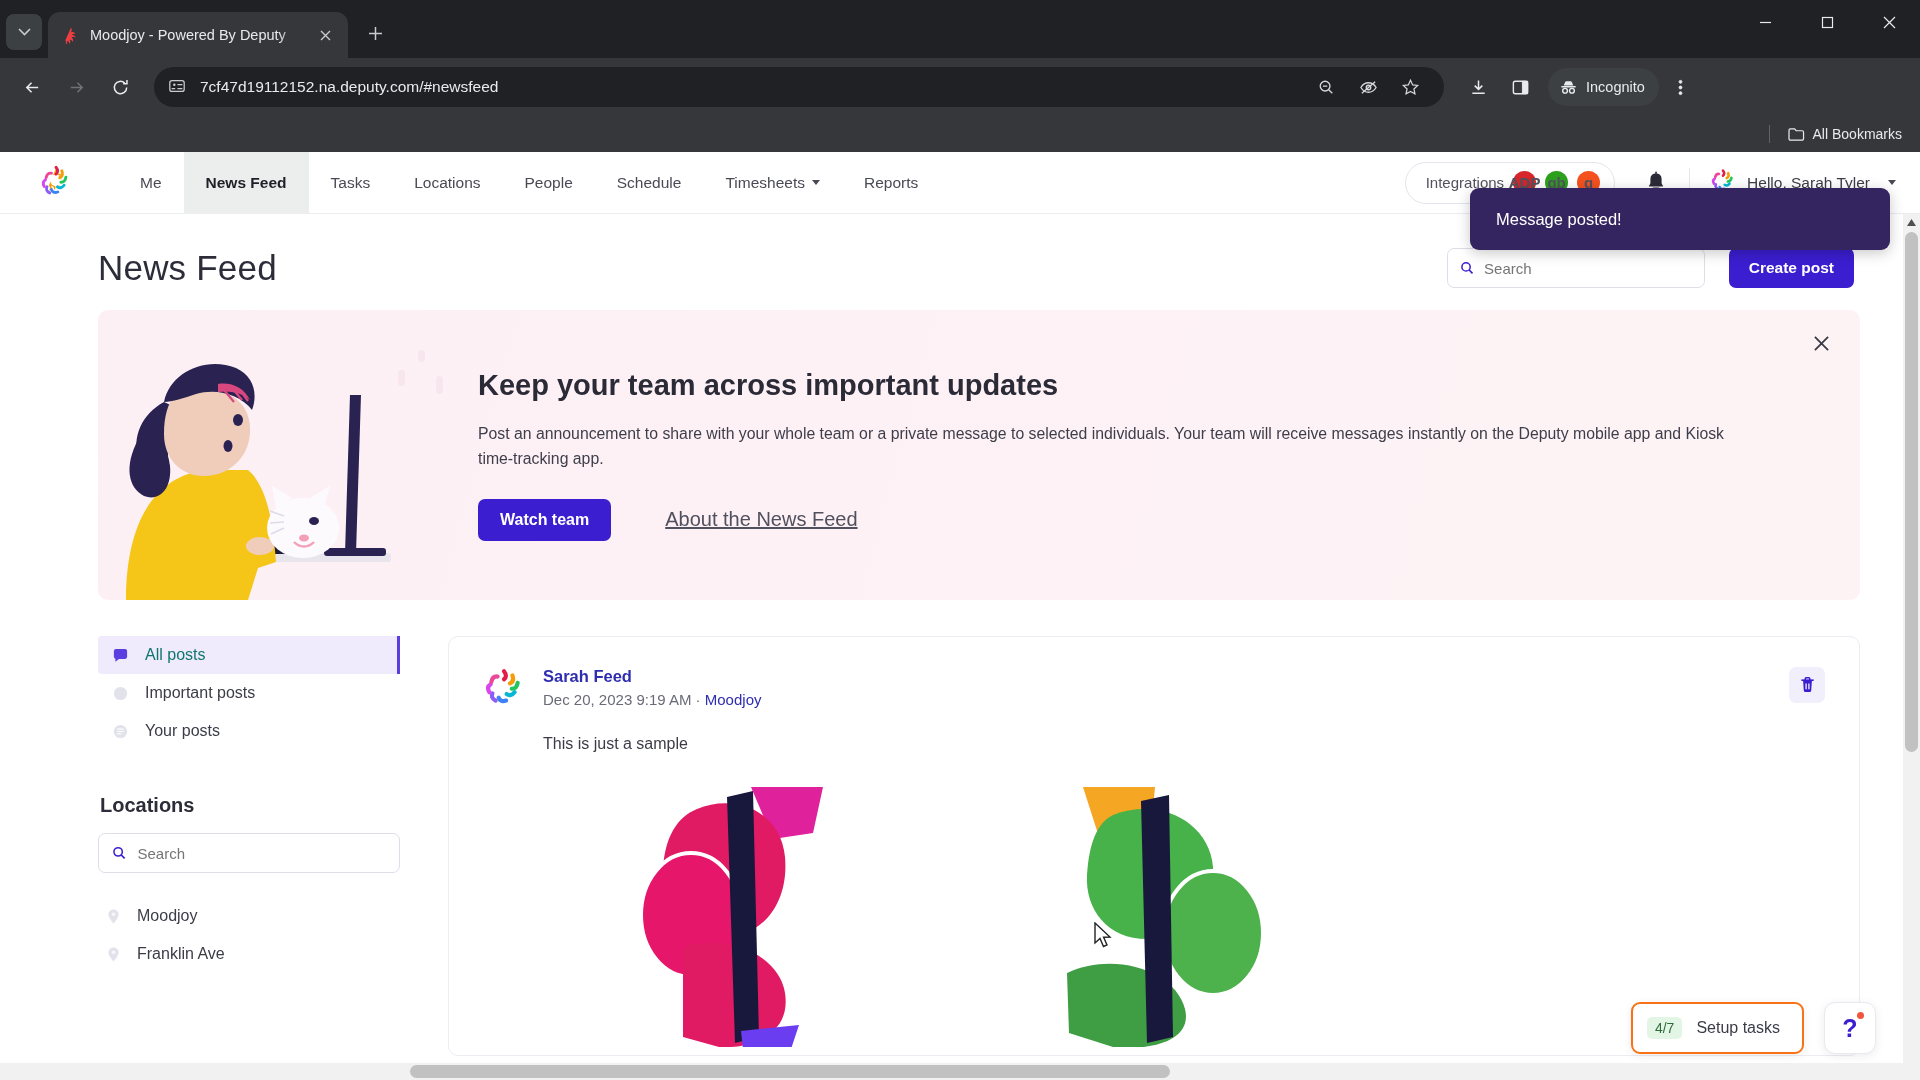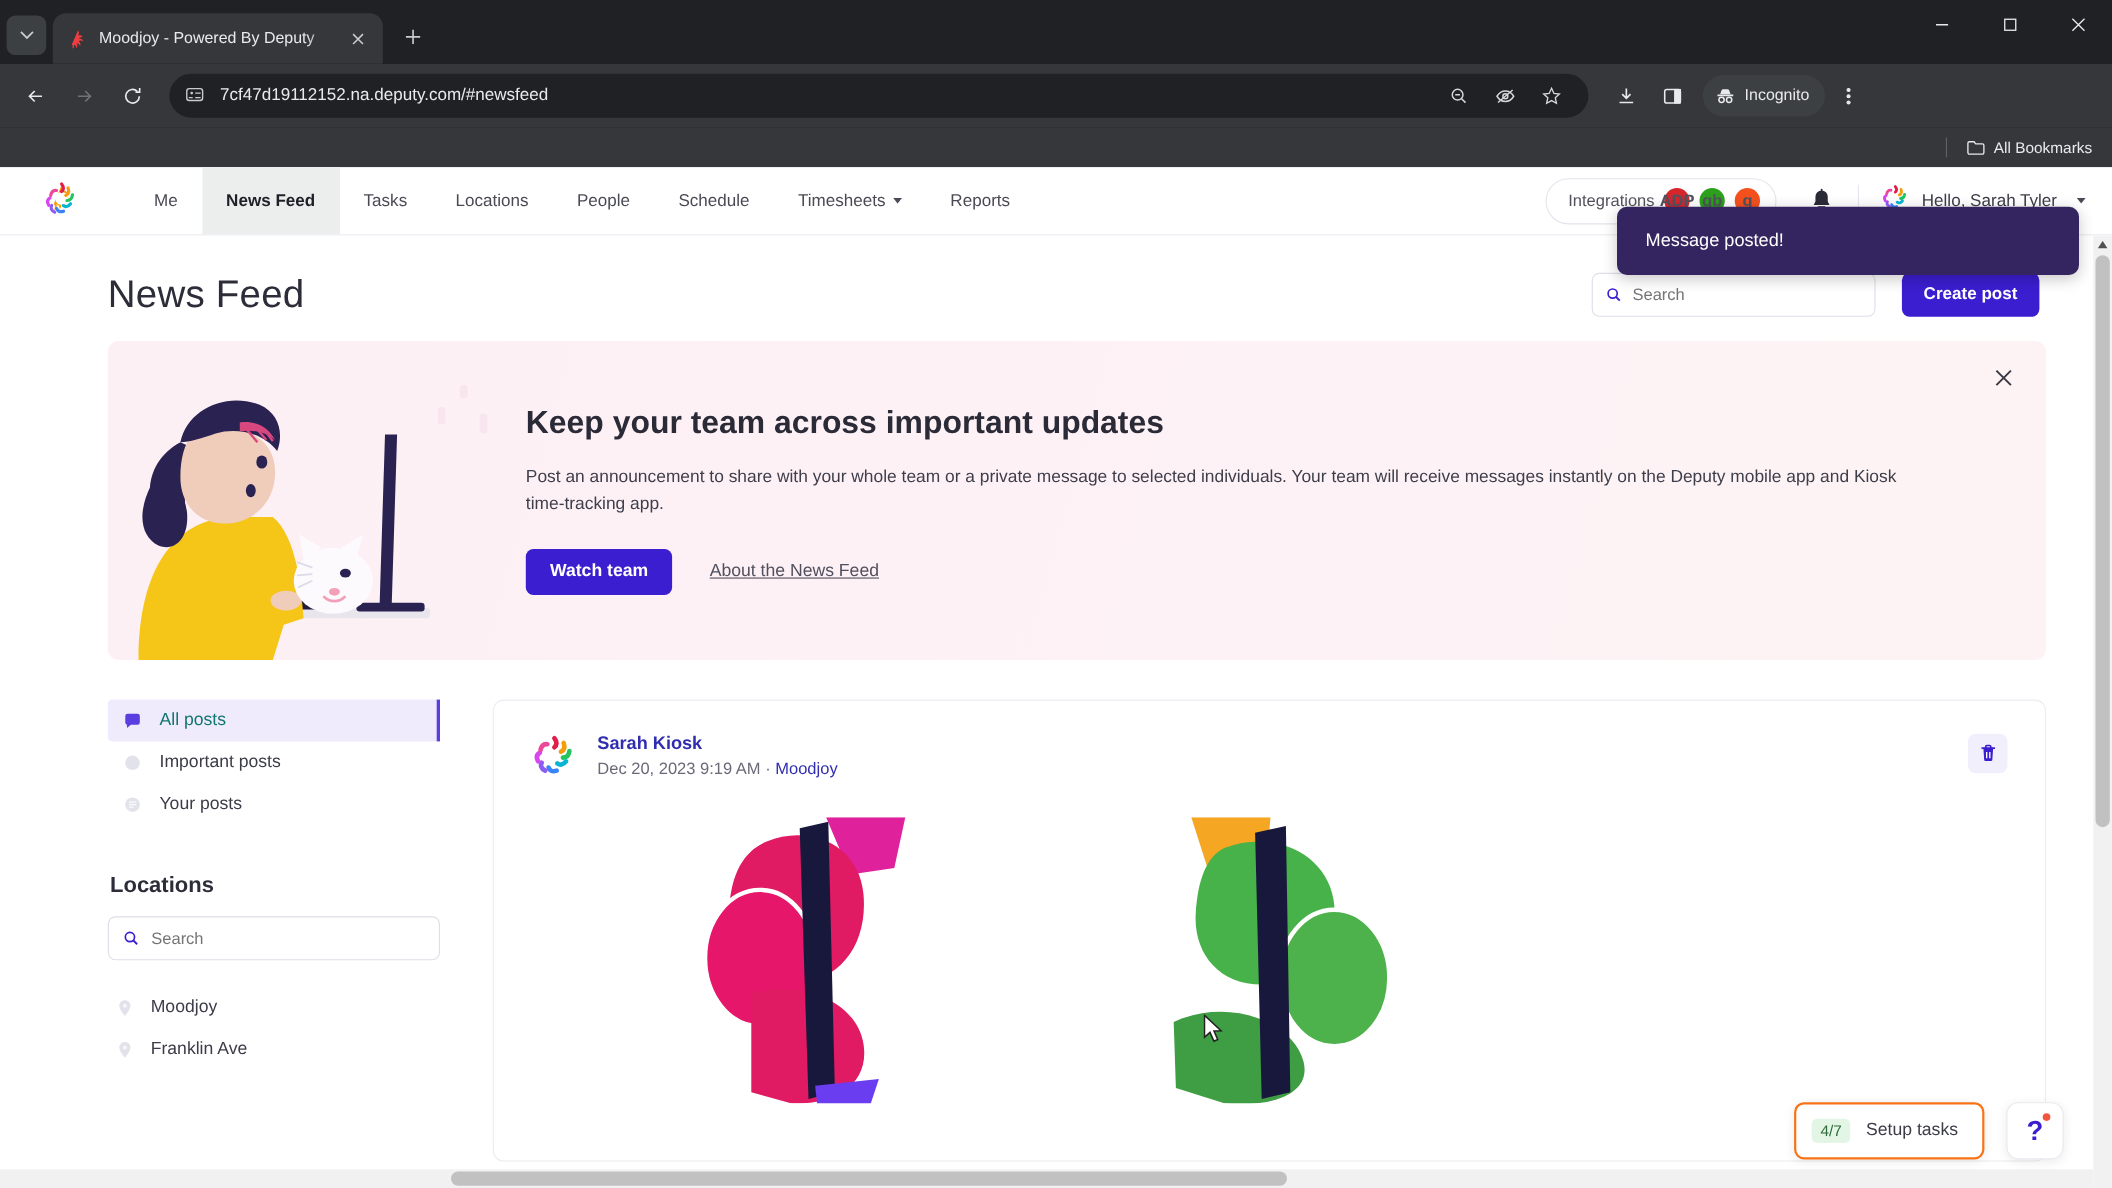--- a/index.html
+++ b/index.html
@@ -152,21 +152,21 @@
     display: flex; align-items: center; justify-content: center; }
   .banner-art { width: 370px; height: 290px; flex: none; position: relative; }
   .banner-text { padding-left: 10px; padding-right: 40px; max-width: 1320px; }
   .banner-h { font-size: 29px; color: #2b2b38; margin-bottom: 20px; font-weight: bold; }
   .banner-p { font-size: 15.8px; color: #3e3e4b; line-height: 1.55; max-width: 1310px; margin-bottom: 28px; }
   .banner-actions { display: flex; align-items: center; gap: 34px; }
   .btn-watch {
     height: 42px; background: #3b1ed0; color: #fff; border: none; border-radius: 7px;
     padding: 0 22px; font-size: 16px; font-weight: bold; font-family: "Liberation Sans", sans-serif;
   }
-  .link-about { font-size: 16px; color: #50505e; }
+  .link-about { font-size: 20px; color: #50505e; margin-left: 20px; }
 
   
   .feed-wrap { display: flex; padding: 36px 60px 0 98px; gap: 48px; }
   .side { width: 302px; flex: none; }
   .side-item {
     height: 38px; display: flex; align-items: center; gap: 16px; padding: 0 14px;
     font-size: 16px; color: #3c3c49; border-radius: 4px; position: relative;
   }
   .side-item.active { background: #efeafc; color: #0f766e; }
   .side-item.active::after {
@@ -590,36 +590,37 @@
                     <path d="M28 8c1.4 3.9.2 6.5-2.3 7.6" stroke="#f59e0b" stroke-width="4" fill="none" stroke-linecap="round"></path>
                     <path d="M33 15c-.6 4.1-2.9 5.8-5.6 5.7" stroke="#22c55e" stroke-width="4" fill="none" stroke-linecap="round"></path>
                     <path d="M30 24c-2.5 3.3-5.3 3.4-7.4 1.8" stroke="#06b6d4" stroke-width="4" fill="none" stroke-linecap="round"></path>
                     <path d="M22 32c-3.9 1.3-6.3-.2-7.1-2.7" stroke="#3b82f6" stroke-width="4" fill="none" stroke-linecap="round"></path>
                     <path d="M12 32c-3.7-1.9-4.2-4.6-3-6.9" stroke="#8b5cf6" stroke-width="4" fill="none" stroke-linecap="round"></path>
                     <path d="M6 24c-2.1-3.6-1-6.1 1.3-7.5" stroke="#d946ef" stroke-width="4" fill="none" stroke-linecap="round"></path>
                     <path d="M8 14c.9-4 3.3-5.3 5.9-4.9" stroke="#ec4899" stroke-width="4" fill="none" stroke-linecap="round"></path>
                   </svg>
                 </span>
                 <div>
-                  <div class="post-author">Sarah Kiosk</div>
+                  <div class="post-author">Sarah Feed</div>
                   <div class="post-meta">
                     <span>Dec 20, 2023 9:19 AM</span>
                     <span>·</span>
                     <span class="loc">Moodjoy</span>
                   </div>
                 </div>
                 <div class="post-delete">
                   <svg width="17" height="18" viewBox="0 0 18 19">
                     <path d="M2.5 4.4h13" stroke="#3b1ed0" stroke-width="1.7"></path>
                     <path d="M6.6 4.4V2.8a1 1 0 0 1 1-1h2.8a1 1 0 0 1 1 1v1.6" stroke="#3b1ed0" stroke-width="1.6" fill="none"></path>
                     <path d="M4.3 4.4h9.4l-.8 11.3a1.2 1.2 0 0 1-1.2 1.1H6.3a1.2 1.2 0 0 1-1.2-1.1z" fill="#3b1ed0"></path>
                     <path d="M7.5 8v6M10.5 8v6" stroke="#ffffff" stroke-width="1.3"></path>
                   </svg>
                 </div>
               </div>
+              <div class="post-body">This is just a sample</div>
 
               <div class="post-images">
                 <div>
                   <svg width="270" height="260" viewBox="0 0 270 260">
                     <path d="M128 0 L200 0 L190 46 L150 52 Z" fill="#e0219c"></path>
                     <path d="M74 22 C112 6 158 24 162 70 C166 116 140 148 104 150 C62 152 38 118 40 82 C42 50 54 30 74 22Z" fill="#e01a63"></path>
                     <ellipse cx="68" cy="128" rx="50" ry="62" fill="#e6166b" stroke="#ffffff" stroke-width="4"></ellipse>
                     <path d="M60 160 C106 146 156 168 162 206 C168 244 134 262 96 260 L60 250Z" fill="#e01a63"></path>
                     <path d="M104 10 L130 4 L136 250 L112 256 Z" fill="#18183c"></path>
                     <path d="M118 244 L176 238 L168 262 L120 262 Z" fill="#6b3df0"></path>

